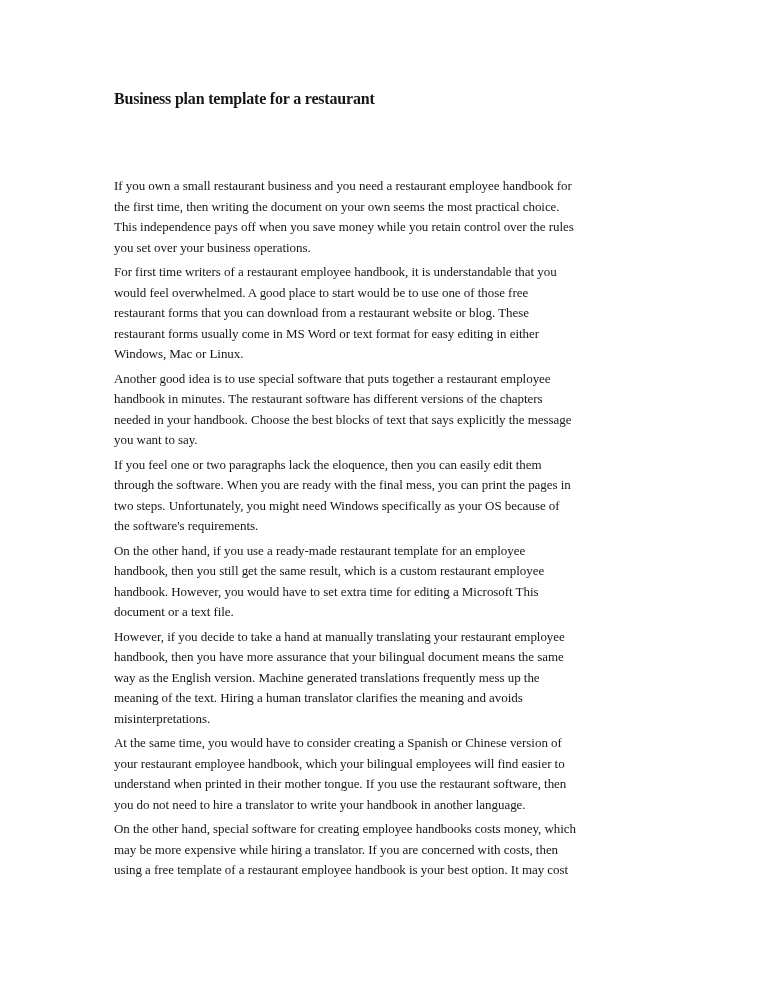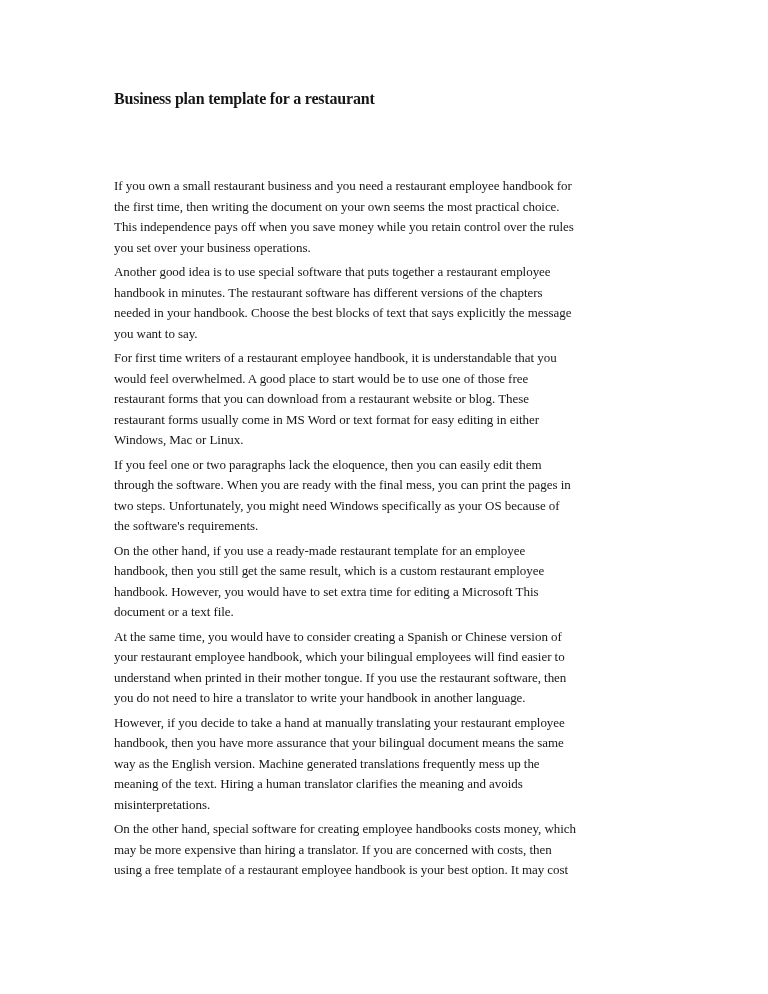--- a/index.html
+++ b/index.html
@@ -44,49 +44,49 @@
 
 <div class="page">
   <div class="content">
     <h1 class="doc-title">Business plan template for a restaurant</h1>
 
     <p class="doc-paragraph">If you own a small restaurant business and you need a restaurant employee handbook for
 the first time, then writing the document on your own seems the most practical choice.
 This independence pays off when you save money while you retain control over the rules
 you set over your business operations.</p>
 
-    <p class="doc-paragraph">Another good idea is to use special software that puts together a restaurant employee
-handbook in minutes. The restaurant software has different versions of the chapters
-needed in your handbook. Choose the best blocks of text that says explicitly the message
-you want to say.</p>
-
     <p class="doc-paragraph">For first time writers of a restaurant employee handbook, it is understandable that you
 would feel overwhelmed. A good place to start would be to use one of those free
 restaurant forms that you can download from a restaurant website or blog. These
 restaurant forms usually come in MS Word or text format for easy editing in either
 Windows, Mac or Linux.</p>
+
+    <p class="doc-paragraph">Another good idea is to use special software that puts together a restaurant employee
+handbook in minutes. The restaurant software has different versions of the chapters
+needed in your handbook. Choose the best blocks of text that says explicitly the message
+you want to say.</p>
 
     <p class="doc-paragraph">If you feel one or two paragraphs lack the eloquence, then you can easily edit them
 through the software. When you are ready with the final mess, you can print the pages in
 two steps. Unfortunately, you might need Windows specifically as your OS because of
 the software's requirements.</p>
 
     <p class="doc-paragraph">On the other hand, if you use a ready-made restaurant template for an employee
 handbook, then you still get the same result, which is a custom restaurant employee
 handbook. However, you would have to set extra time for editing a Microsoft This
 document or a text file.</p>
 
-    <p class="doc-paragraph">At the same time, you would have to consider creating a Spanish or Chinese version of
-your restaurant employee handbook, which your bilingual employees will find easier to
-understand when printed in their mother tongue. If you use the restaurant software, then
-you do not need to hire a translator to write your handbook in another language.</p>
-
     <p class="doc-paragraph">However, if you decide to take a hand at manually translating your restaurant employee
 handbook, then you have more assurance that your bilingual document means the same
 way as the English version. Machine generated translations frequently mess up the
 meaning of the text. Hiring a human translator clarifies the meaning and avoids
 misinterpretations.</p>
 
+    <p class="doc-paragraph">At the same time, you would have to consider creating a Spanish or Chinese version of
+your restaurant employee handbook, which your bilingual employees will find easier to
+understand when printed in their mother tongue. If you use the restaurant software, then
+you do not need to hire a translator to write your handbook in another language.</p>
+
     <p class="doc-paragraph">On the other hand, special software for creating employee handbooks costs money, which
-may be more expensive than hiring a translator. If you are concerned with costs, then
+may be more expensive while hiring a translator. If you are concerned with costs, then
 using a free template of a restaurant employee handbook is your best option. It may cost</p>
   </div>
 </div>
 
 </body></html>

